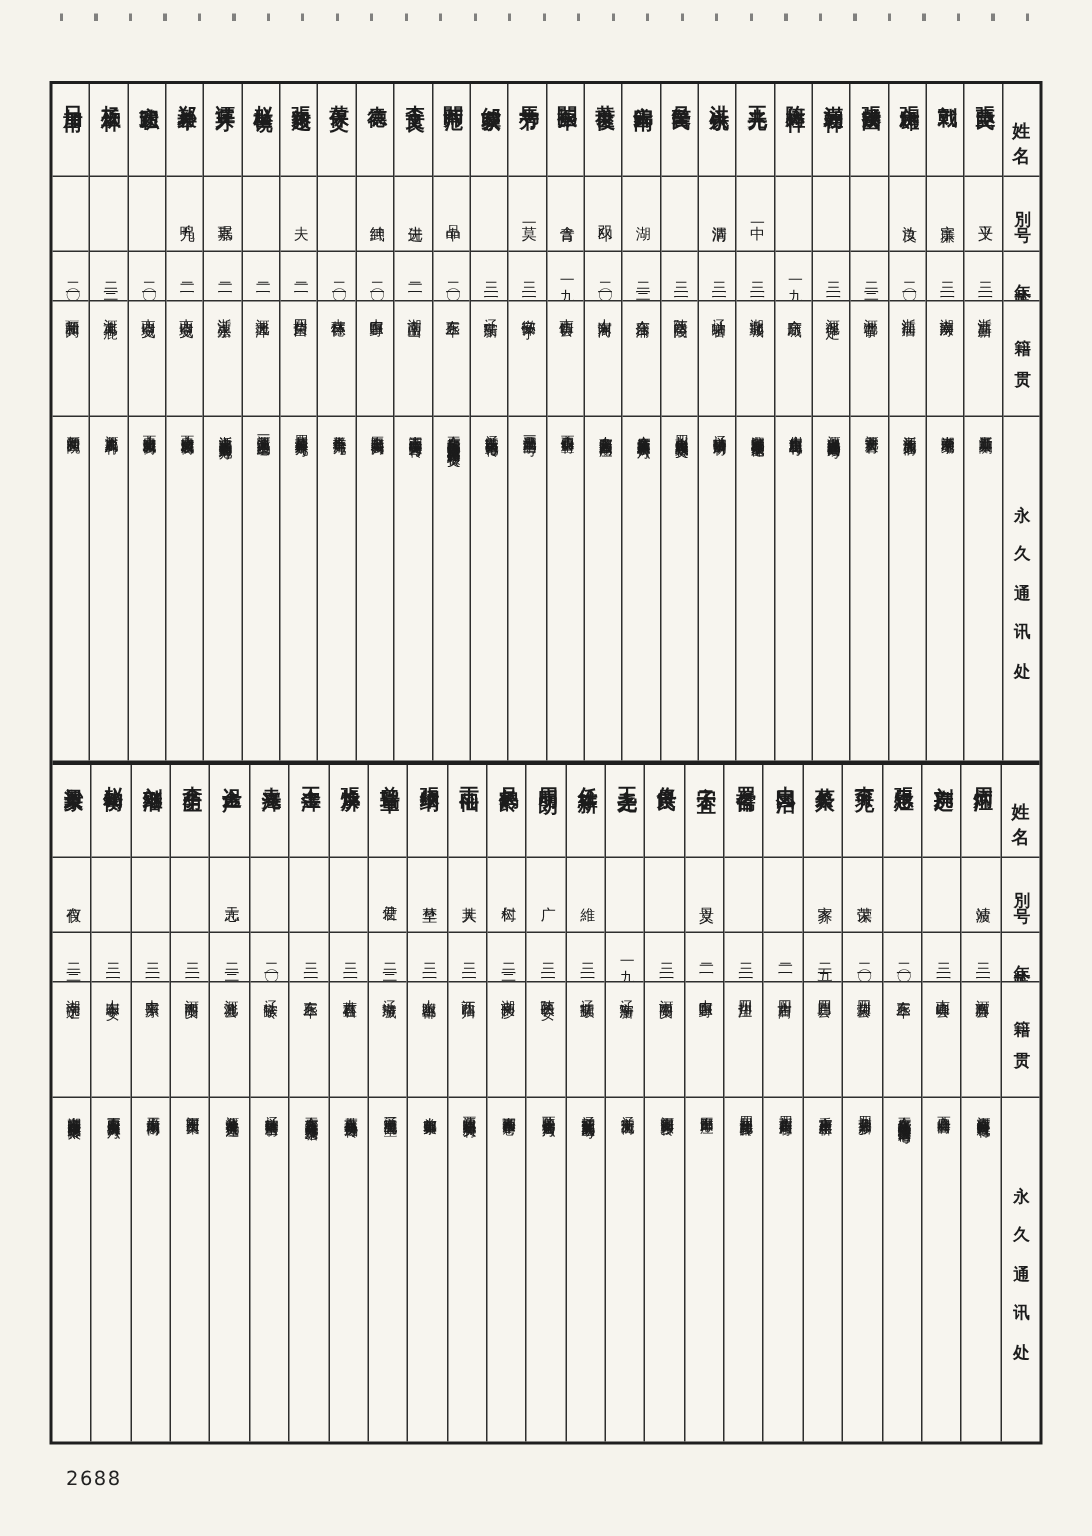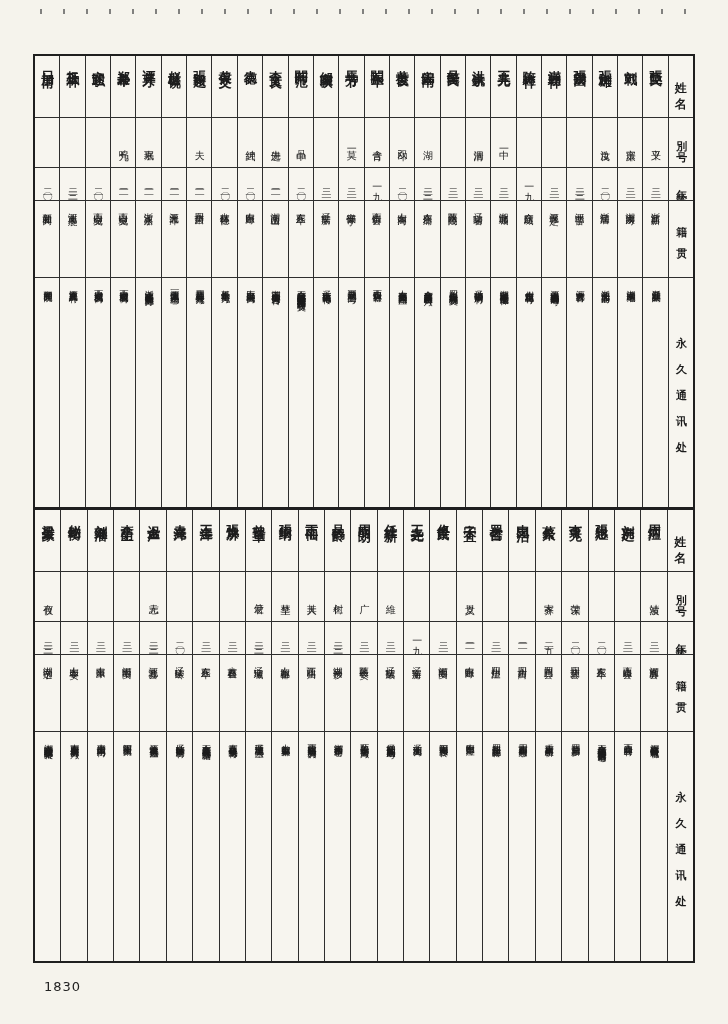--- a/index.html
+++ b/index.html
@@ -939,14 +939,14 @@
           <div class="cell origin">
             <div class="vtext">湖南宁远</div>
           </div>
           <div class="cell addr">
             <div class="vtext">湖南宁远舜陵乡和成市邮转太平</div>
           </div>
         </div>
       </section>
   </div>
 
-  <div class="page-number">1830</div>
+  <div class="page-number">2688</div>
 </div>
 
 </body></html>

